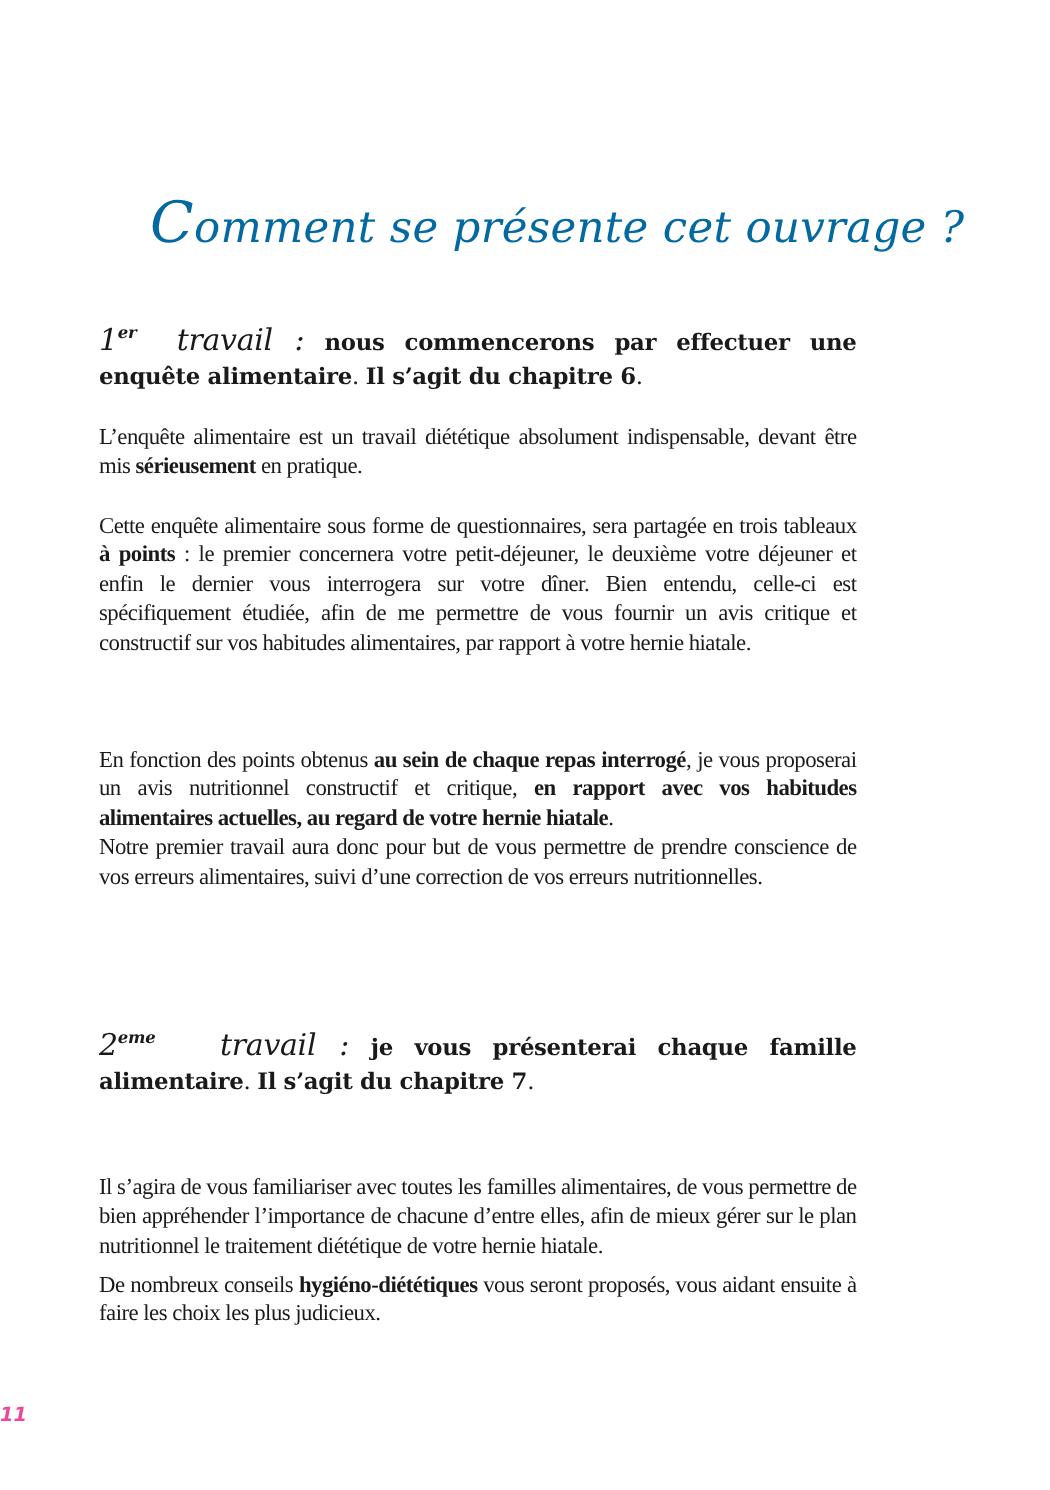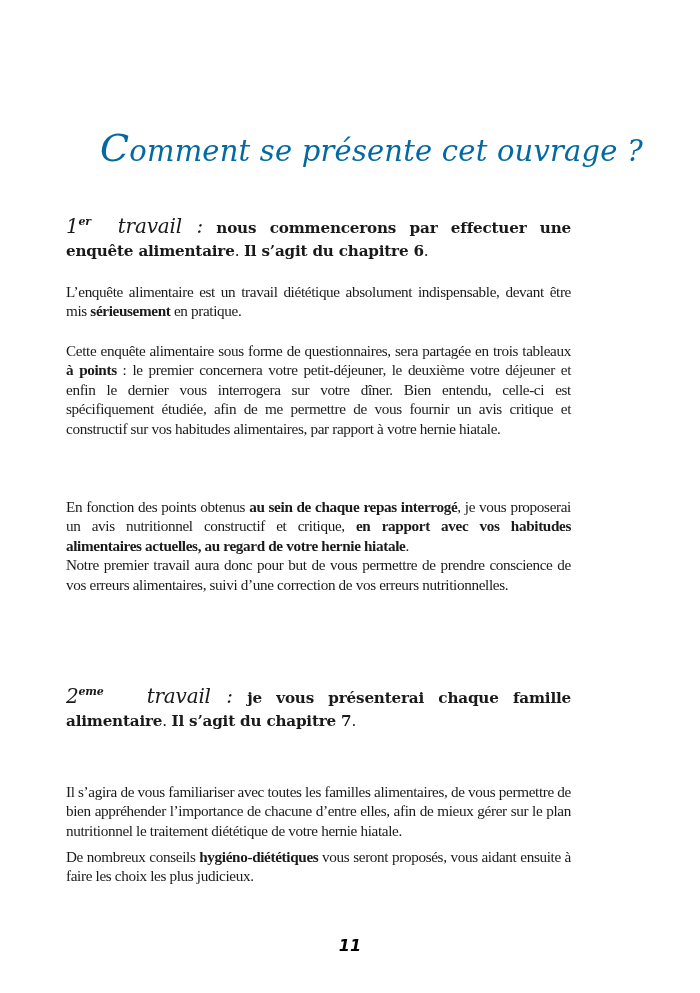--- a/index.html
+++ b/index.html
@@ -22,23 +22,23 @@
     font-weight: bold; text-align: justify; margin: 0; position: absolute; left: 0; width: 505px;
     letter-spacing: -0.2px;
   }
   .heading .script {
     font-family: "DejaVu Serif", serif; font-style: italic; font-weight: normal;
     font-size: 20px;
   }
   .heading sup { font-size: 11px; font-style: italic; font-weight: bold; vertical-align: 8px; }
   .heading .bold-normal { font-weight: normal; }
   .page-number {
-    position: absolute; top: 936px; left: 0; width: 700px; text-align: center;
-    font-family: "DejaVu Sans", sans-serif; font-style: italic; font-weight: bold; font-size: 16px;
-    color: #000000;
+    position: absolute; top: 936px; left: 0; width: 700px; text-align: left;
+    font-family: "DejaVu Sans", sans-serif; font-style: italic; font-weight: bold; font-size: 13px;
+    color: #ec4899;
   }
 </style>
 </head>
 <body>
 
 <div class="page">
 
   <div class="title"><span class="cap">C</span><span>omment se présente cet ouvrage ?</span></div>
 
   <p class="heading" style="top:210px;"><span class="script">1</span><sup>er</sup>&nbsp; <span class="script">travail :</span><span> nous commencerons par effectuer une enquête alimentaire</span><span class="bold-normal">. </span><span>Il s’agit du chapitre 6</span><span class="bold-normal">.</span></p>

